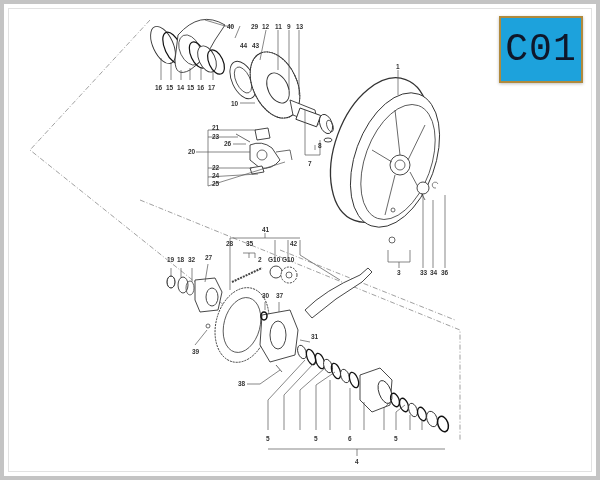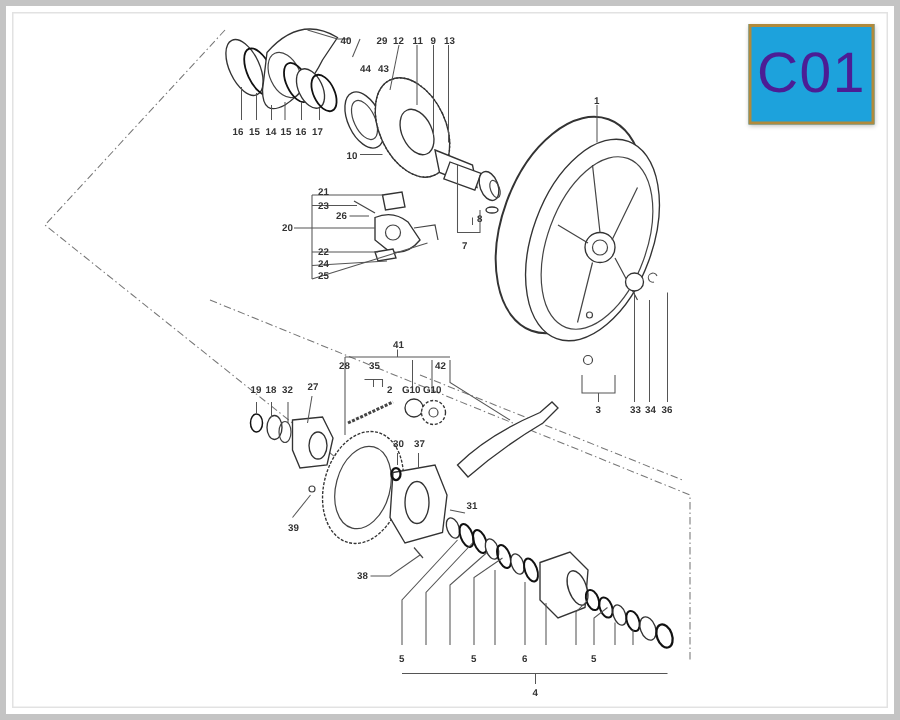--- a/index.html
+++ b/index.html
@@ -1,19 +1,19 @@
 <!DOCTYPE html>
 <html><head>
 <meta charset="utf-8">
 <style>
   html,body{margin:0;padding:0;background:#ffffff;}
   body{width:600px;height:480px;overflow:hidden;font-family:"Liberation Sans",sans-serif;}
   .frame{position:absolute;left:0;top:0;width:600px;height:480px;box-sizing:border-box;border:4px solid #c4c4c4;background:#fff;}
   .frame-inner{position:absolute;left:4px;top:4px;right:4px;bottom:4px;border:1px solid #e2e2e2;}
-  .badge{position:absolute;left:499px;top:16px;width:84px;height:67px;box-sizing:border-box;border:2px solid #b08a3c;background:#1da2dc;color:#4c1d95;font-family:Liberation Sans, sans-serif;font-size:38px;line-height:63px;text-align:center;letter-spacing:1px;box-shadow:0 1px 3px rgba(0,0,0,.25);}
+  .badge{position:absolute;left:499px;top:16px;width:84px;height:67px;box-sizing:border-box;border:2px solid #b08a3c;background:#1da2dc;color:#0f172a;font-family:Liberation Mono, monospace;font-size:38px;line-height:63px;text-align:center;letter-spacing:1px;box-shadow:0 1px 3px rgba(0,0,0,.25);}
   svg{position:absolute;left:0;top:0;}
   .lbl{font-family:"Liberation Sans",sans-serif;font-size:6.5px;font-weight:bold;fill:#333;}
   .ln{stroke:#555;stroke-width:0.7;fill:none;}
   .dash{stroke:#777;stroke-width:0.7;fill:none;stroke-dasharray:5 2 1 2;}
   .part{stroke:#333;stroke-width:0.9;fill:#fff;}
   .part2{stroke:#444;stroke-width:0.8;fill:none;}
   .dark{stroke:#111;stroke-width:2;fill:none;}
 </style>
 </head>
 <body>

